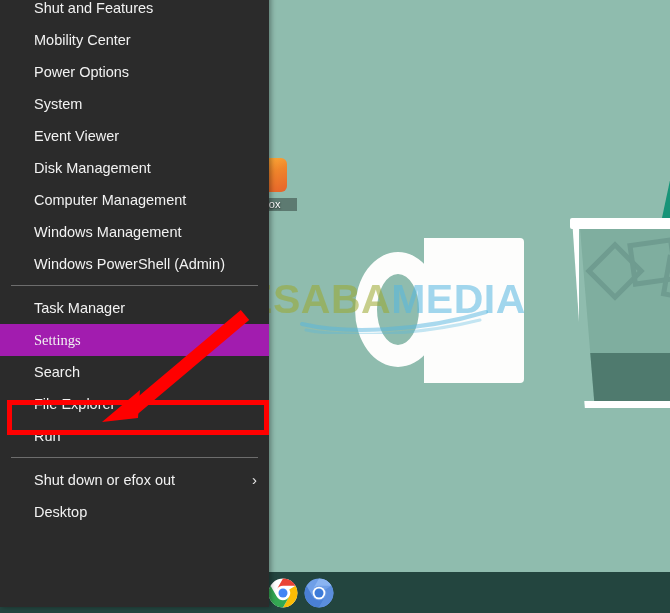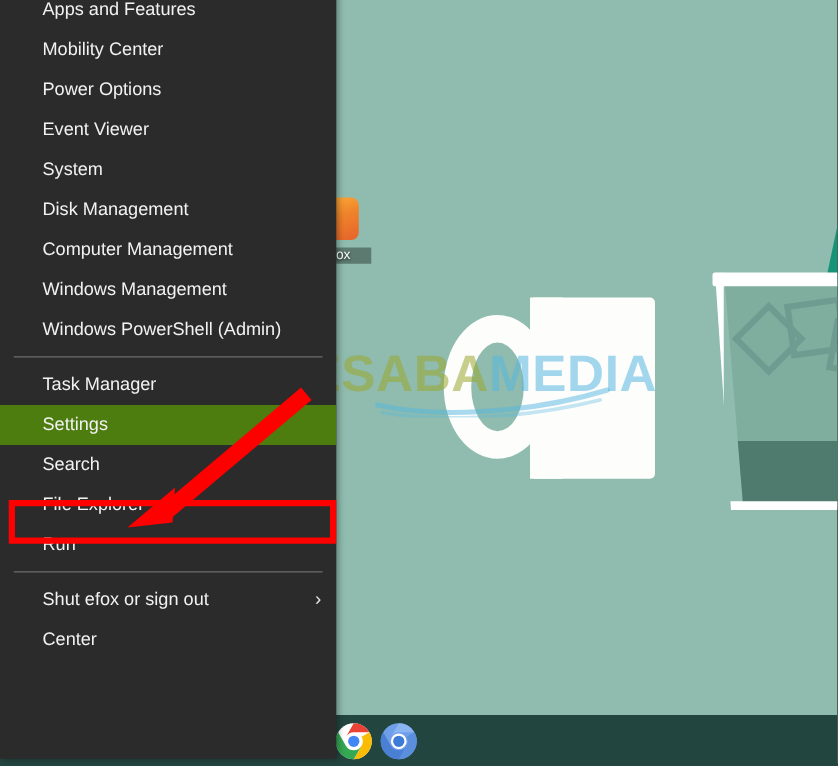--- a/index.html
+++ b/index.html
@@ -203,21 +203,22 @@
     height: 32px;
     line-height: 32px;
     padding-left: 34px;
     padding-right: 26px;
     color: #f2f2f2;
     font-size: 14.5px;
     white-space: nowrap;
     cursor: default;
   }
   .menu-item.highlight {
-    background: #4d7c0f;
+    background: #a21caf;
+    font-family: Liberation Serif, serif;
   }
   .menu-item .chevron {
     position: absolute;
     right: 12px;
     top: 0;
     color: #e8e8e8;
     font-size: 15px;
   }
   .menu-sep {
     height: 1px;
@@ -299,49 +300,49 @@
       <path d="M91.6 26 A48 48 0 0 1 50 98 L70.8 62 A24 24 0 0 0 70.8 38 Z" fill="#5b8edd"></path>
       <path d="M50 98 A48 48 0 0 1 8.4 26 L29 62 A24 24 0 0 0 70.8 62 Z" fill="#4a7fd4"></path>
       <circle cx="50" cy="50" r="21" fill="#ffffff"></circle>
       <circle cx="50" cy="50" r="15" fill="#3d7bd9"></circle>
     </svg>
   </div>
 
   <div id="winx-menu">
 
     <div>
-      <div class="menu-item"><span>Apps and Features</span></div>
+      <div class="menu-item"><span>Shut and Features</span></div>
       <div class="menu-item"><span>Mobility Center</span></div>
       <div class="menu-item"><span>Power Options</span></div>
+      <div class="menu-item"><span>System</span></div>
       <div class="menu-item"><span>Event Viewer</span></div>
-      <div class="menu-item"><span>System</span></div>
       <div class="menu-item"><span>Disk Management</span></div>
       <div class="menu-item"><span>Computer Management</span></div>
       <div class="menu-item"><span>Windows Management</span></div>
       <div class="menu-item"><span>Windows PowerShell (Admin)</span></div>
     </div>
 
     <div class="menu-sep"></div>
 
     <div>
       <div class="menu-item"><span>Task Manager</span></div>
       <div class="menu-item highlight"><span>Settings</span></div>
       <div class="menu-item"><span>Search</span></div>
       <div class="menu-item"><span>File Explorer</span></div>
       <div class="menu-item"><span>Run</span></div>
     </div>
 
     <div class="menu-sep"></div>
 
     <div>
       <div class="menu-item">
-        <span>Shut efox or sign out</span>
+        <span>Shut down or efox out</span>
         <span class="chevron">›</span>
       </div>
-      <div class="menu-item"><span>Center</span></div>
+      <div class="menu-item"><span>Desktop</span></div>
     </div>
   </div>
 
   <div id="ann-box"></div>
   <svg id="ann-arrow" viewBox="0 0 180 130">
     <path d="M155 15 L40 112" stroke="#ff0000" stroke-width="13" fill="none"></path>
     <path d="M12 122 L50 90 L48 118 Z" fill="#ff0000"></path>
   </svg>
 
 </div>

